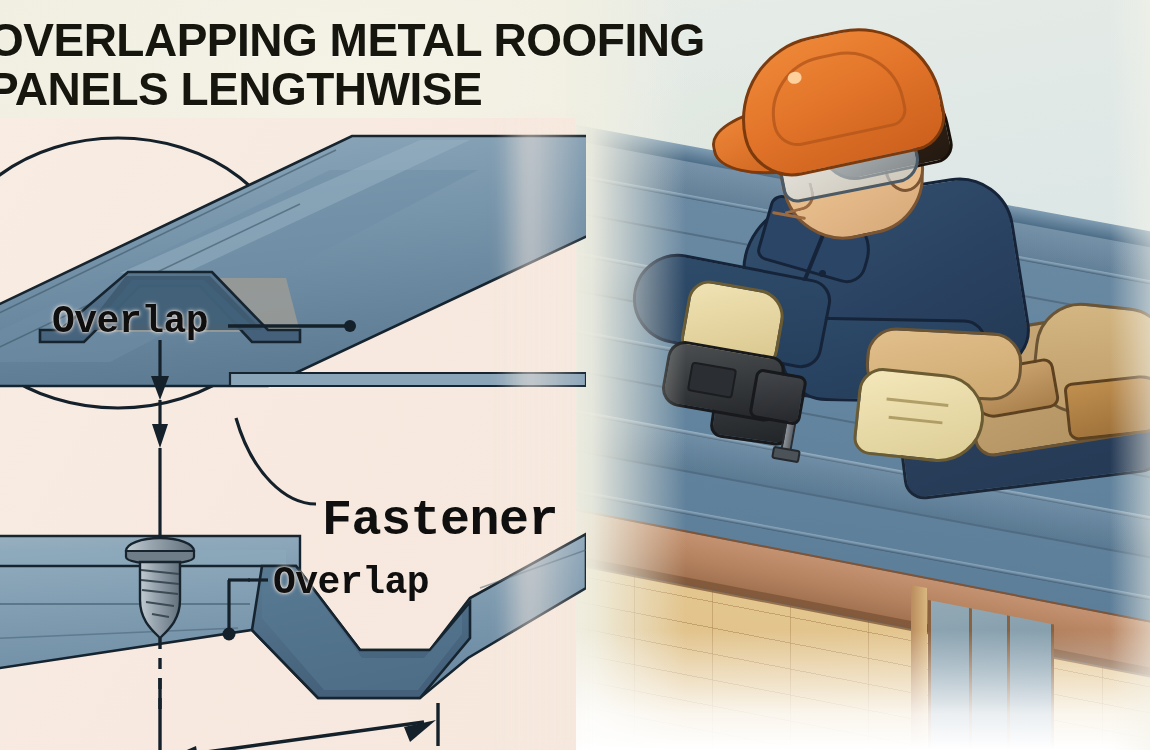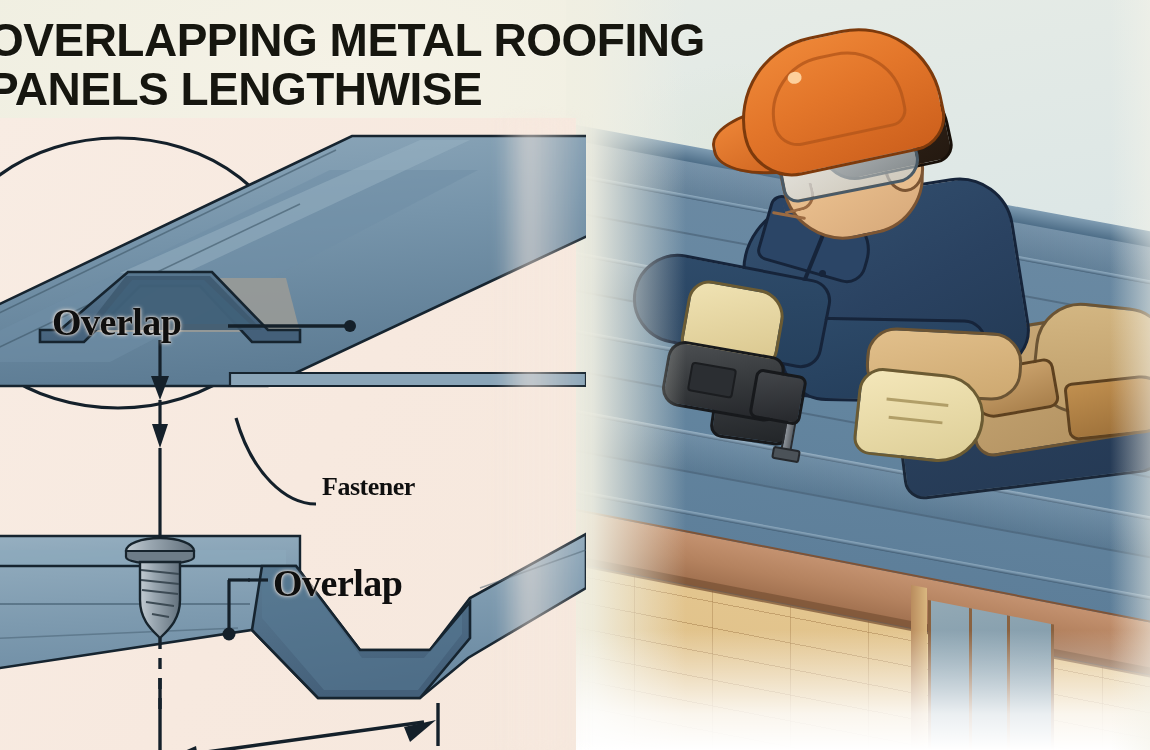--- a/index.html
+++ b/index.html
@@ -313,29 +313,29 @@
   }
   #diagram .dg-fade-right {
     position:absolute; right:-2px; top:0; width:92px; height:632px;
     background:linear-gradient(90deg, rgba(247,233,223,0) 0%, rgba(247,233,223,.55) 35%, rgba(247,233,223,.0) 100%);
     filter:blur(6px);
   }
   #diagram svg { position:absolute; left:0; top:0; }
 
   .dg-label {
     position:absolute;
-    font-family:Liberation Serif, serif;
+    font-family:Liberation Mono, monospace;
     font-weight:bold;
     color:#0f0f0f;
     letter-spacing:-0.5px;
     white-space:nowrap;
     text-shadow:0 0 2px #f7e9df, 0 0 4px #f7e9df;
   }
   #lbl-overlap-top { left:52px; top:182px; font-size:38px; }
-  #lbl-fastener    { left:322px; top:354px; font-size:26px; }
+  #lbl-fastener    { left:322px; top:374px; font-size:50px; }
   #lbl-overlap-bot { left:273px; top:443px; font-size:38px; }
 
   
   #title {
     position:absolute; left:-12px; top:16px; z-index:90;
     font-family:"Liberation Sans", sans-serif;
     font-weight:bold;
     font-size:46px;
     line-height:49px;
     color:#16160f;

